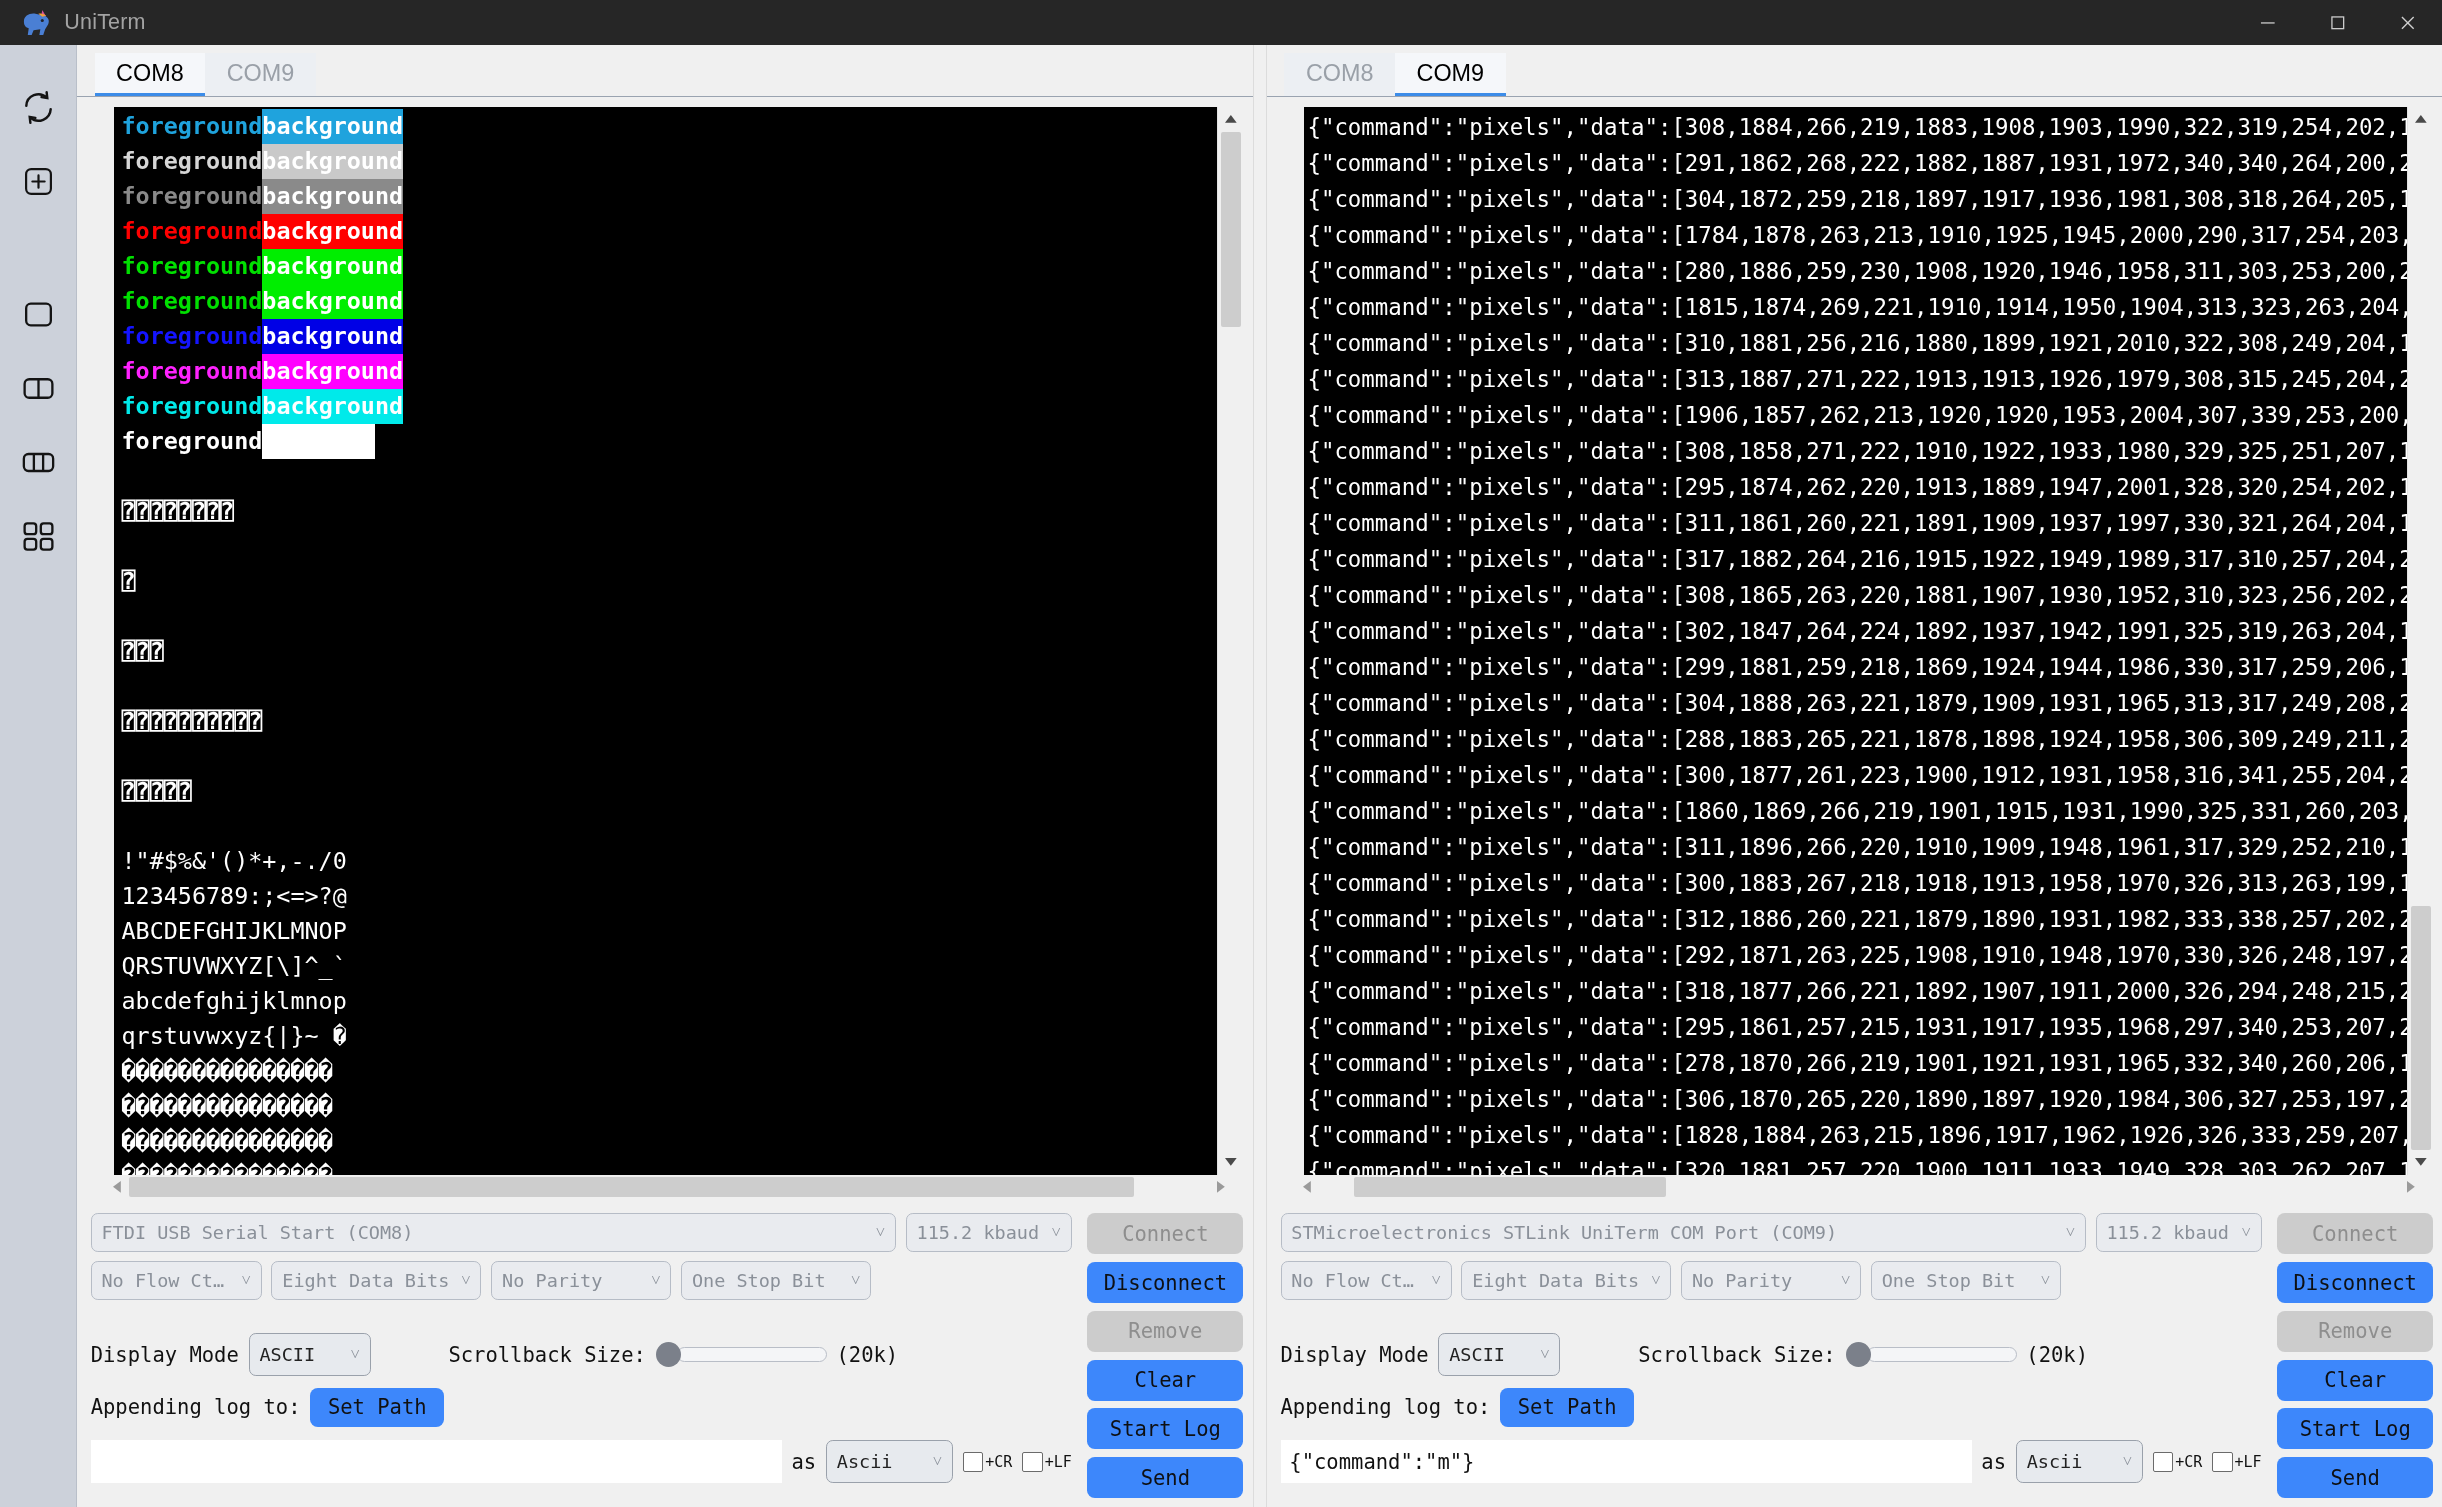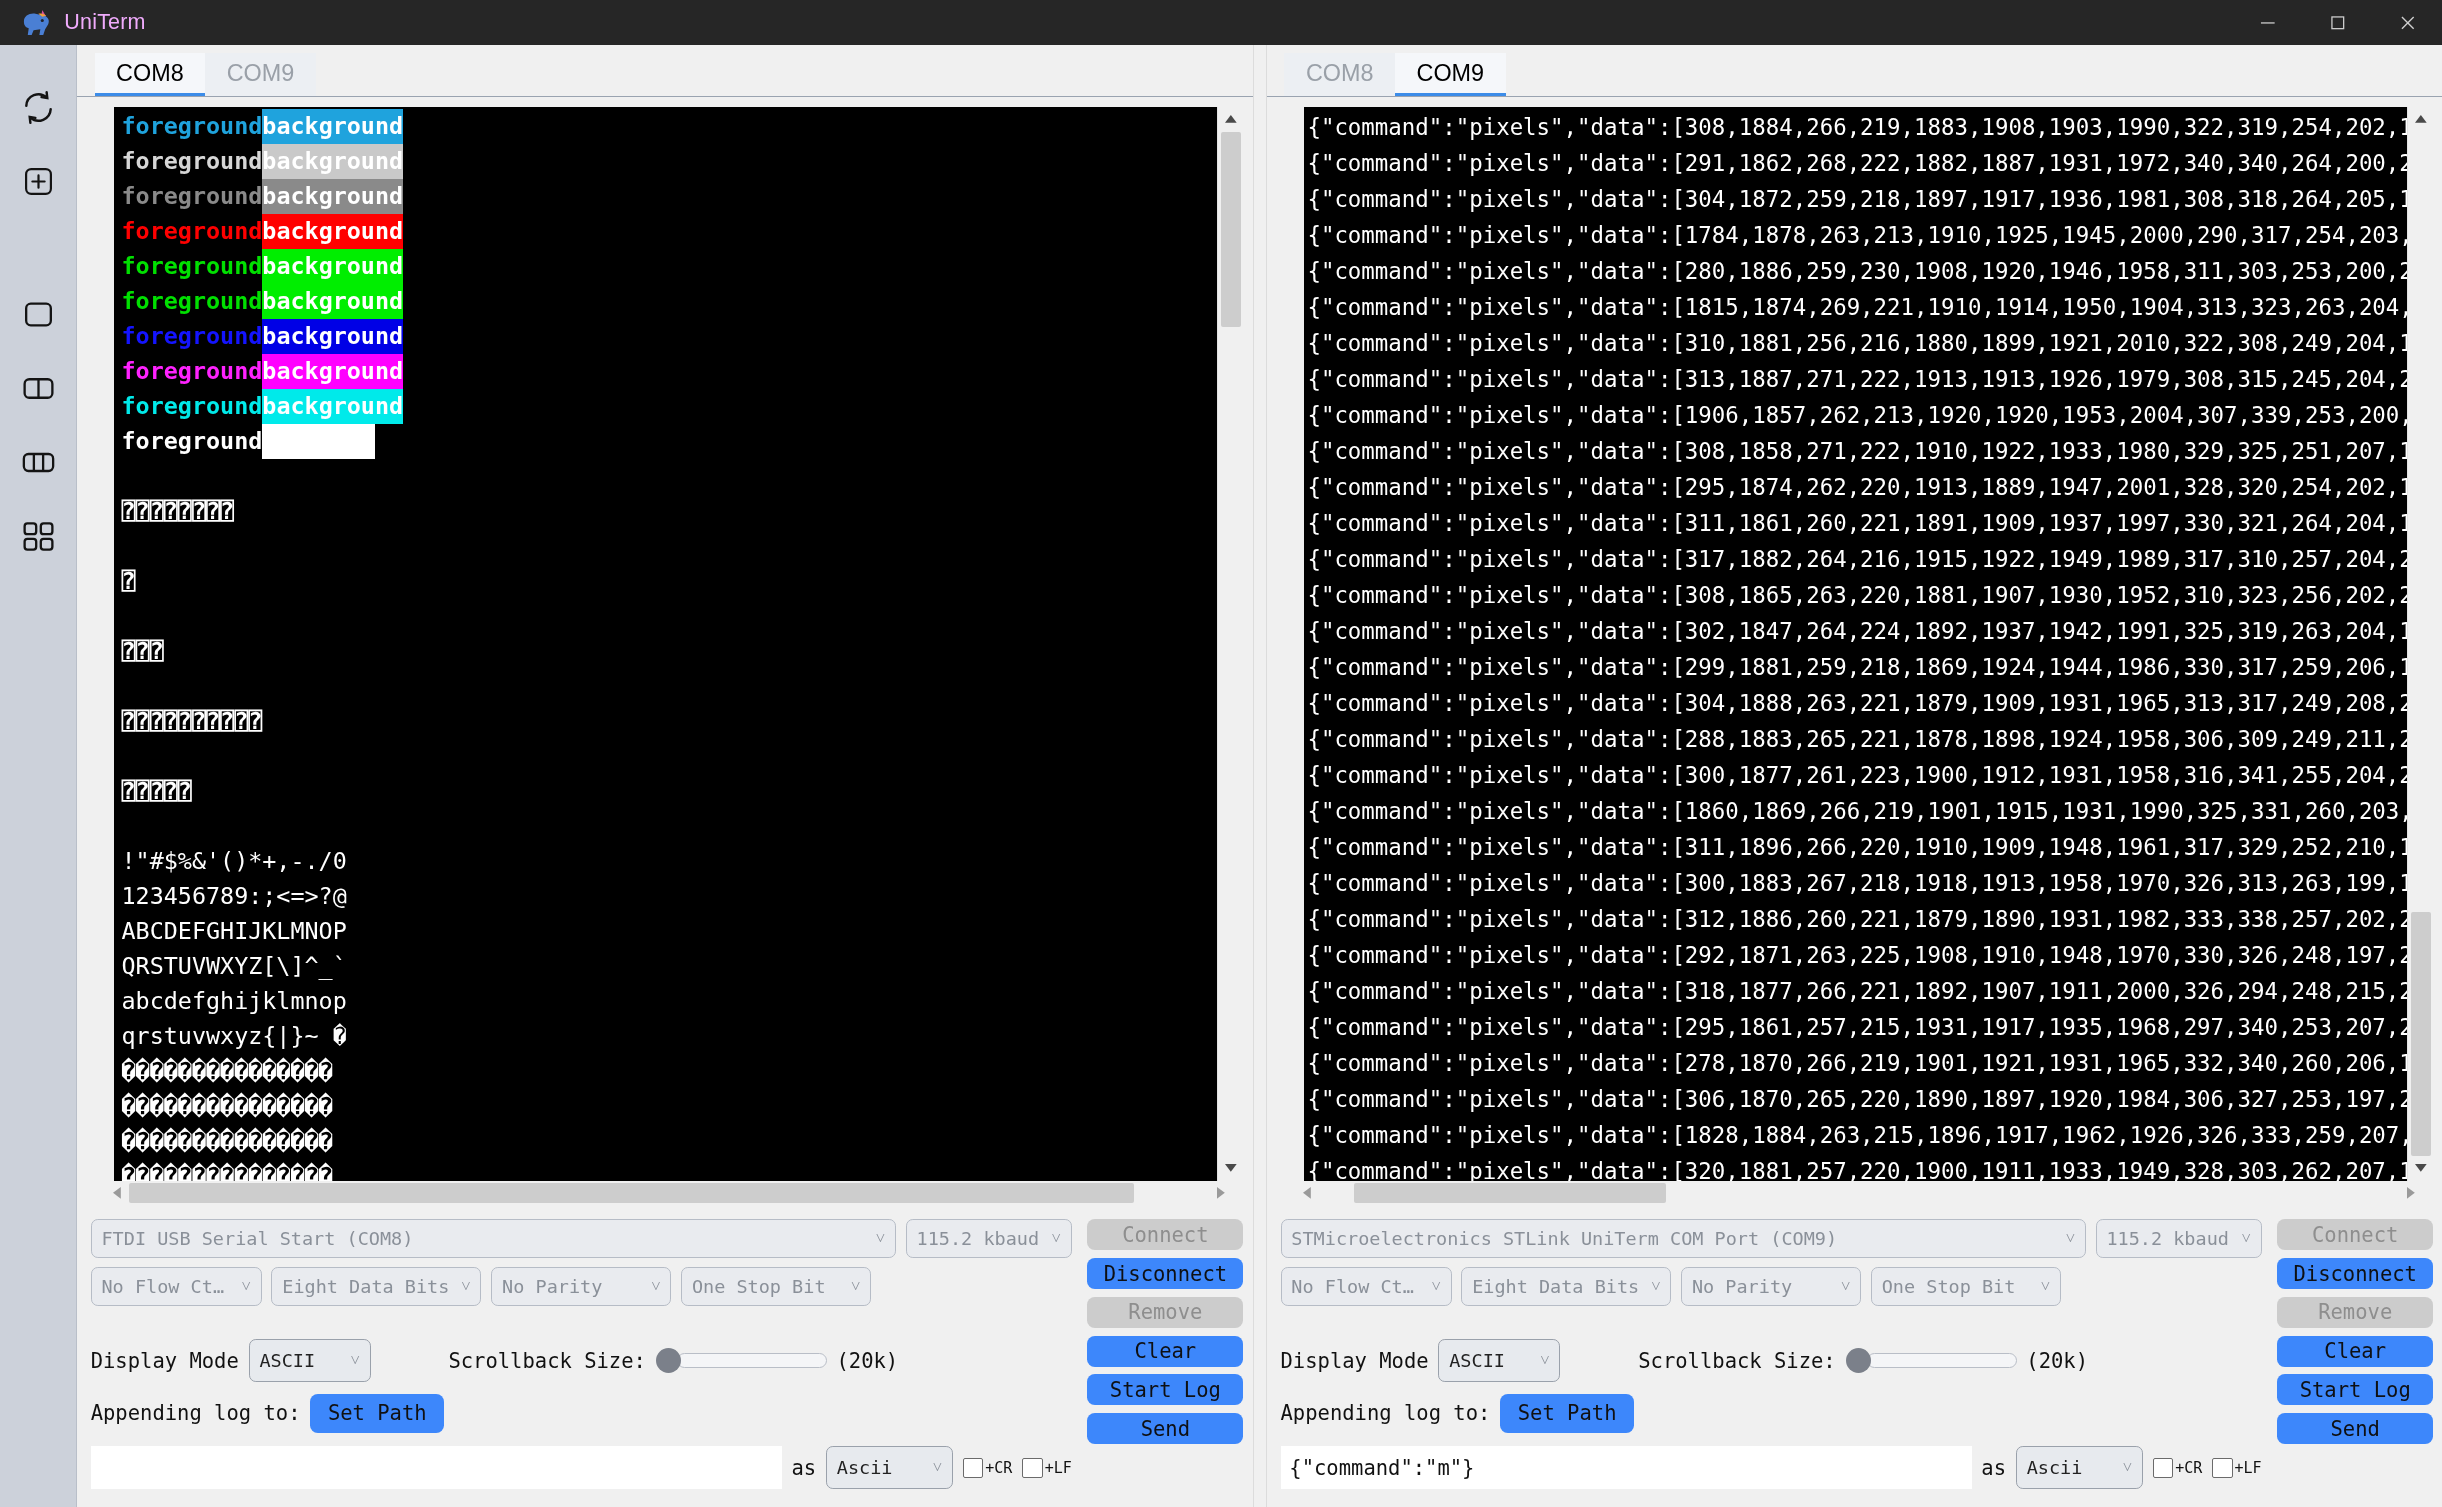--- a/index.html
+++ b/index.html
@@ -9,21 +9,21 @@
     font-family:"DejaVu Sans Mono", monospace;
     font-size:20.5px;
     color:#1a1a1a;
     -webkit-font-smoothing:antialiased;
   }
   .app{width:2443px;height:1508px;display:flex;flex-direction:column;background:#262626;}
 
   
   .titlebar{height:45px;background:#262626;display:flex;align-items:center;flex:0 0 45px;}
   .tb-logo{width:35px;height:29px;margin-left:17.6px;margin-right:11.7px;position:relative;flex:0 0 35px;}
-  .tb-title{color:#f0abfc;font-family:"Liberation Sans",sans-serif;font-size:21.5px;letter-spacing:0.2px;}
+  .tb-title{color:#a3a3a3;font-family:"Liberation Sans",sans-serif;font-size:21.5px;letter-spacing:0.2px;}
   .tb-spacer{flex:1;}
   .wbtn{width:70px;height:45px;display:flex;align-items:center;justify-content:center;color:#cccccc;}
   .wbtn svg{display:block;}
 
   
   .main{flex:1;display:flex;background:#f0f0f0;min-height:0;}
 
   
   .rail{width:76px;flex:0 0 76px;background:#ccd1da;border-right:1px solid #b9bfc9;
         display:flex;flex-direction:column;align-items:center;padding-top:25px;gap:0;}
@@ -77,21 +77,21 @@
   .sel{height:39px;border:1px solid #b6bcc6;border-radius:6.8px;background:#e9ebef;color:#8a9099;
        display:flex;align-items:center;padding:0 9.8px;font-size:18.5px;box-sizing:border-box;
        font-family:"DejaVu Sans Mono",monospace;white-space:nowrap;overflow:hidden;}
   .sel .cv{flex:1;overflow:hidden;text-overflow:ellipsis;}
   .sel .chev{margin-left:9.8px;color:#8a9099;font-size:16.6px;}
   .sel.port{flex:1;min-width:0;}
   .sel.baud{width:166px;flex:0 0 166px;}
   .sel.small{flex:0 0 auto;}
   .sel.enabled{color:#222;background:#e7eaee;border-color:#9aa1ab;}
 
-  .btn{height:31px;border-radius:7.8px;display:flex;align-items:center;justify-content:center;
+  .btn{height:41px;border-radius:7.8px;display:flex;align-items:center;justify-content:center;
        font-family:"DejaVu Sans Mono",monospace;font-size:20.5px;box-sizing:border-box;}
   .btn.blue{background:#3d87fb;color:#0e1013;}
   .btn.dis{background:#cccccc;color:#8e8e8e;}
 
   .lbl{font-family:"DejaVu Sans Mono",monospace;font-size:20.5px;color:#111;white-space:nowrap;}
   .lbl.sm{font-size:15px;}
 
   .slider{width:171px;height:25px;display:flex;align-items:center;position:relative;}
   .sl-track{position:absolute;left:21.5px;right:0;height:13.7px;border:1px solid #b9bec7;border-radius:7.8px;background:#f4f5f7;}
   .sl-knob{position:absolute;left:0;width:25px;height:25px;border-radius:50%;background:#7b808a;}

